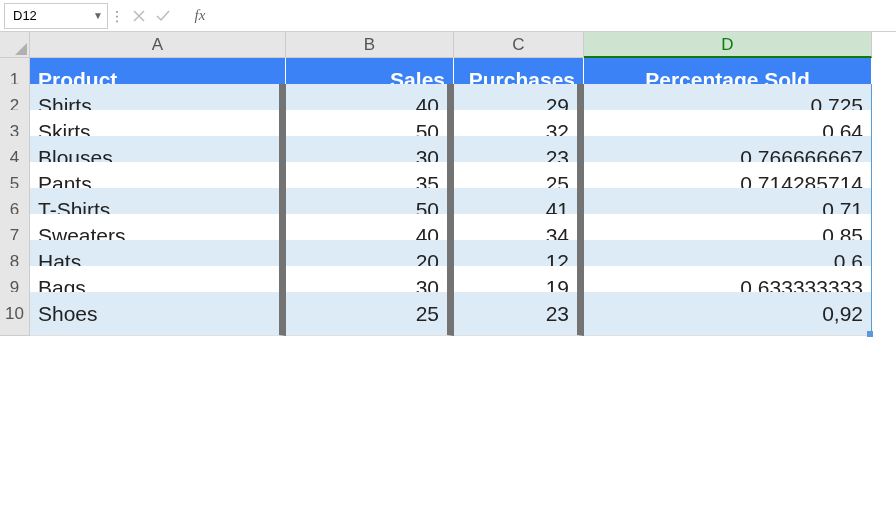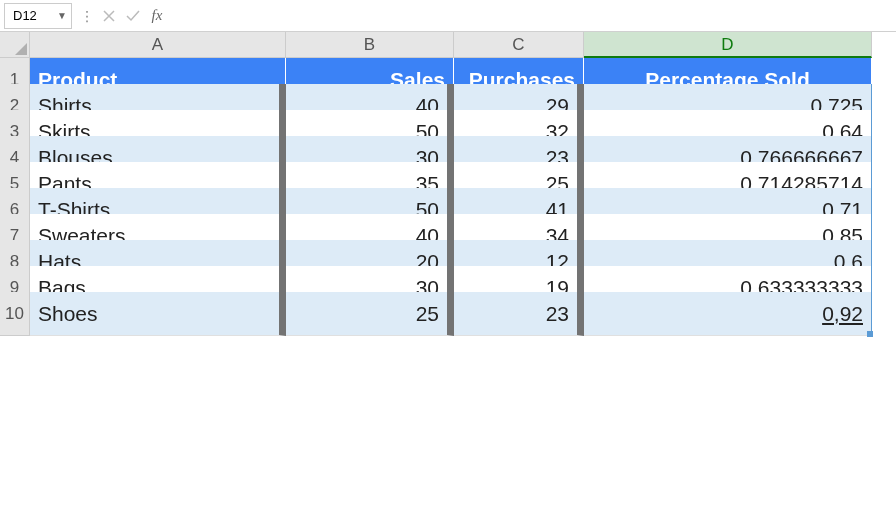--- a/index.html
+++ b/index.html
@@ -12,23 +12,23 @@
       overflow: hidden;
     }
     .formula-bar {
       display: flex;
       align-items: center;
       height: 32px;
       border-bottom: 1px solid #d0d0d0;
       background: #fff;
     }
     .name-box {
-      width: 68px;
+      width: 104px;
       height: 26px;
-      margin: 0 6px 0 4px;
+      margin: 0 0 0 4px;
       border: 1px solid #ccc;
       display: flex;
       align-items: center;
       justify-content: space-between;
       padding: 0 4px 0 8px;
       font-size: 13px;
     }
     .name-box-dd {
       color: #666;
       font-size: 10px;
@@ -49,20 +49,21 @@
       align-items: center;
       justify-content: center;
       width: 18px;
       height: 18px;
     }
     .fb-icons .fx {
       font-style: italic;
       font-family: "Times New Roman", serif;
       color: #666;
       font-size: 15px;
+      margin-left: 13px;
     }
     .fb-input {
       flex: 1;
       height: 26px;
       padding: 0 8px;
       border: none;
       outline: none;
       font-size: 14px;
     }
 
@@ -127,21 +128,21 @@
     .r-tall { height: 44px; }
     .th {
       background: #3b82f6;
       color: #fff;
       font-weight: bold;
       border-right: 1px solid #fff;
     }
     .th:last-of-type { border-right: 1px solid #5b9bd5; }
     .band { background: #ddebf7; }
     .num { justify-content: flex-end; }
-    .last-col { border-right: 1px solid #5b9bd5; text-decoration: underline; }
+    .last-col { border-right: 1px solid #5b9bd5; }
 
     
     .corner-mark { position: relative; }
     .corner-mark::after {
       content: '';
       position: absolute;
       right: -2px;
       bottom: -2px;
       width: 6px;
       height: 6px;

